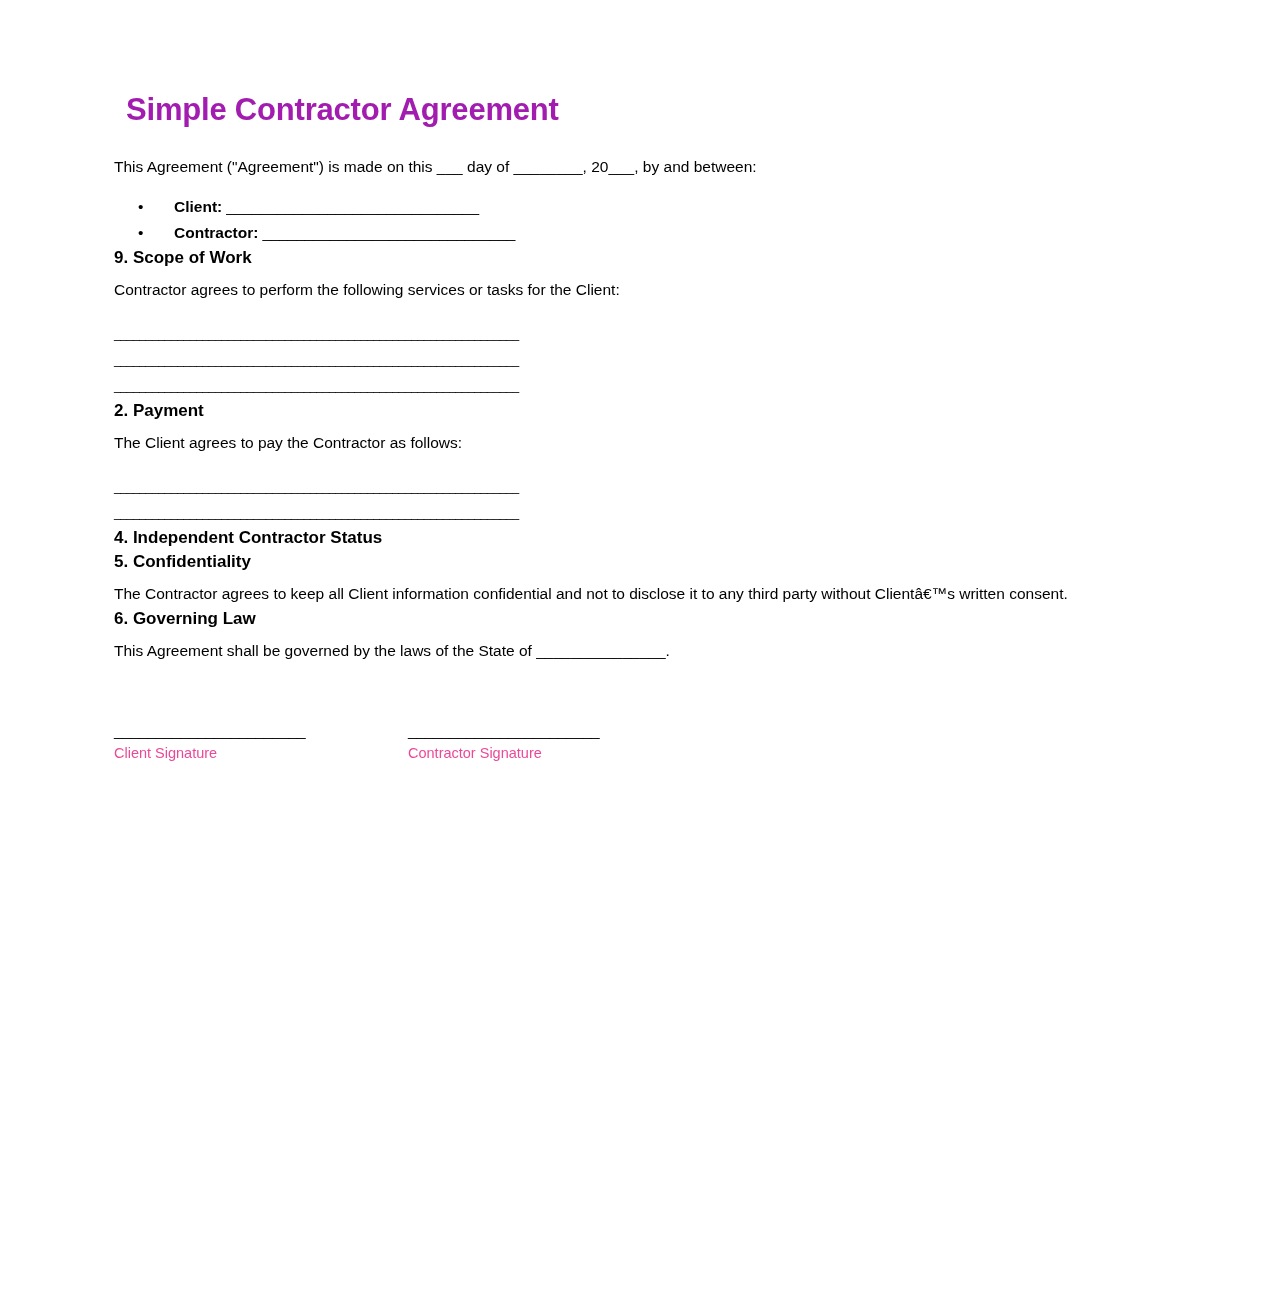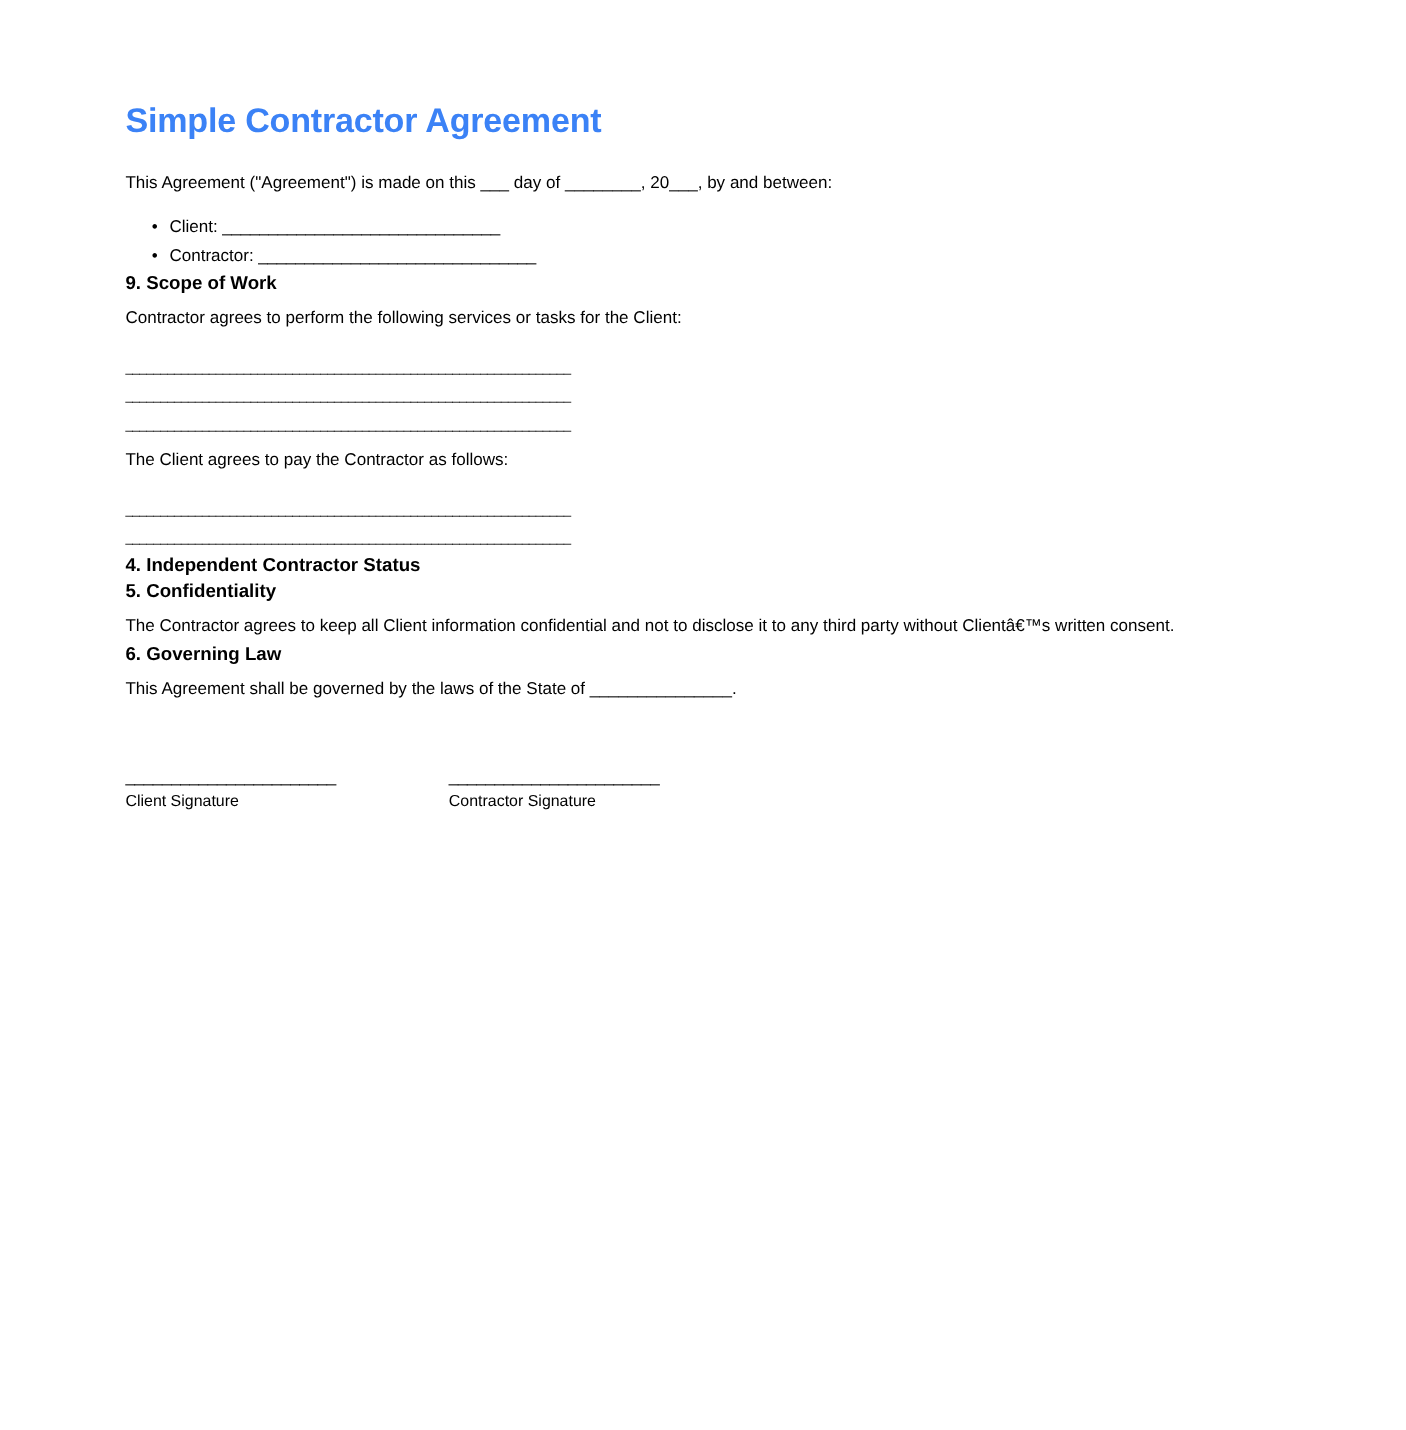--- a/index.html
+++ b/index.html
@@ -21,22 +21,22 @@
     width: 1278px;
     height: 1300px;
     padding: 92px 114px 0 114px;
     background: #ffffff;
   }
   .doc-title {
     font-size: 31px;
     font-weight: bold;
     line-height: 1.15;
     letter-spacing: -0.2px;
-    margin: 0 0 26px 0;
-    color: #3b82f6;
+    margin: 0 0 26px 12px;
+    color: #a21caf;
   }
   .para {
     font-size: 15.5px;
     line-height: 26px;
     margin: 0 0 0 0;
     color: #000000;
     max-width: 1026px;
   }
   .intro-para {
     margin-bottom: 14px;
@@ -54,21 +54,22 @@
     margin-bottom: 0px;
   }
   ul.party-list li .bullet-dot {
     position: absolute;
     left: 24px;
     top: 0;
     font-size: 15.5px;
     line-height: 26px;
   }
   ul.party-list li .party-label {
-    font-weight: normal;
+    font-weight: bold;
+    margin-left: 20px;
   }
   ul.party-list li .party-blank {
     font-weight: normal;
     letter-spacing: -0.2px;
   }
   h2.section-heading {
     font-size: 17px;
     font-weight: bold;
     line-height: 24px;
     margin: 0;
@@ -113,21 +114,21 @@
     font-size: 15.5px;
     line-height: 22px;
     letter-spacing: -0.3px;
     white-space: nowrap;
     color: #000000;
   }
   .sig-caption {
     font-size: 14.5px;
     line-height: 22px;
     margin-top: 0px;
-    color: #000000;
+    color: #ec4899;
   }
   .date-line {
     margin-top: 38px;
     font-size: 15.5px;
     line-height: 24px;
     letter-spacing: -0.1px;
     white-space: nowrap;
     color: #000000;
   }
   .date-line .date-blank {
@@ -153,20 +154,21 @@
   </ul>
 
   <h2 class="section-heading sec-gap-heading">9. Scope of Work</h2>
   <p class="para sec-body">Contractor agrees to perform the following services or tasks for the Client:</p>
   <div class="blank-lines">
     <span class="rule-line">________________________________________________________________</span>
     <span class="rule-line">________________________________________________________________</span>
     <span class="rule-line">________________________________________________________________</span>
   </div>
 
+  <h2 class="section-heading sec-gap-heading">2. Payment</h2>
   <p class="para sec-body">The Client agrees to pay the Contractor as follows:</p>
   <div class="blank-lines">
     <span class="rule-line">________________________________________________________________</span>
     <span class="rule-line">________________________________________________________________</span>
   </div>
 
 
   <h2 class="section-heading sec-gap-heading">4. Independent Contractor Status</h2>
 
   <h2 class="section-heading sec-gap-heading">5. Confidentiality</h2>

